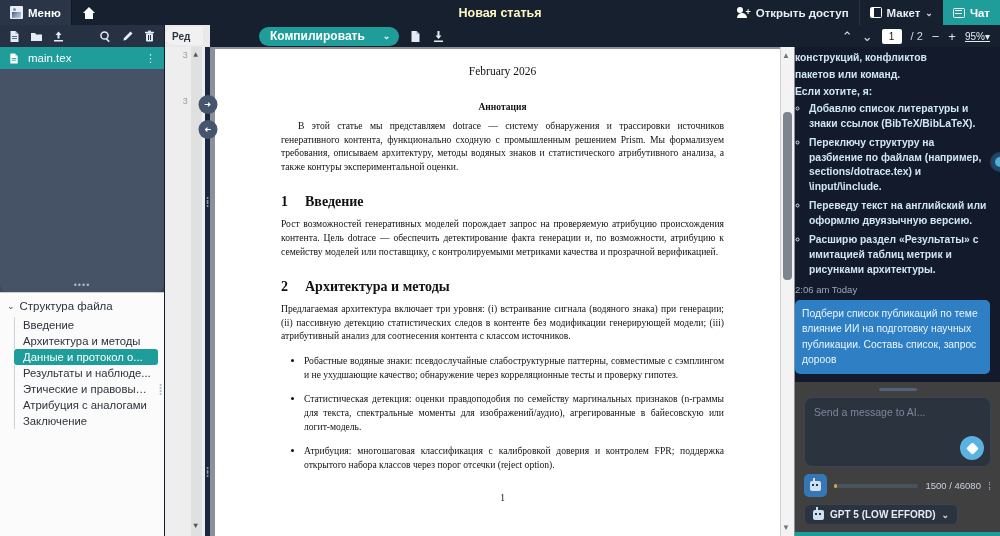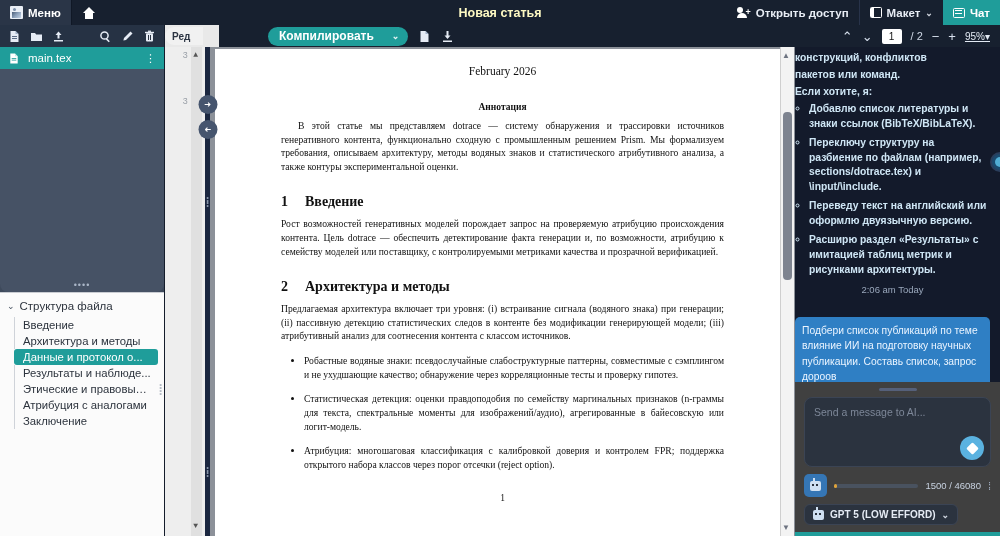--- a/index.html
+++ b/index.html
@@ -77,21 +77,21 @@
   .row2 { height: 22px; flex: 0 0 22px; display: flex; background:#1b2435; position: relative; }
   .tools-left {
     width: 165px; background: #263244; display:flex; align-items:center; gap:9px; padding:0 8px;
     border-right:1px solid #141c2b;
   }
   .tic { width: 13px; height: 13px; position: relative; cursor: default; }
   .tic svg { display:block; }
   .tools-left .spacer { flex: 1; }
 
   .editor-tools {
-    width: 54px; background:#e9e9e9; position: relative;
+    width: 45px; background:#e9e9e9; position: relative;
   }
   .pdf-tools {
     flex: 1; background: #17202f; display: flex; align-items: center; padding-left: 5px; position: relative;
   }
   .edit-pill {
     position: absolute; left: 0px; top: 2px; height: 18px; width: 38px;
     background:#f1f1f1; border-radius: 9px 0 0 9px; color:#2b3442; font-size:10px;
     display:flex; align-items:center; padding-left:7px; font-weight:bold; overflow:hidden;
   }
   .compile-btn {
@@ -183,21 +183,21 @@
   .pdf-sb-up{position:absolute; right:4px; top:4px; color:#6d7380; font-size:8px;}
   .pdf-sb-dn{position:absolute; right:4px; bottom:4px; color:#6d7380; font-size:8px;}
 
   
   .chat { width: 205px; flex: 0 0 205px; background:#131a2b; display:flex; flex-direction:column; position:relative; }
   .chat-scroll { flex: 1; padding: 4px 10px 2px 0; overflow:hidden; position:relative; }
   .ai-block { color:#cfe6f5; font-size: 10.3px; line-height: 1.45; font-weight:bold; }
   .ai-block p { margin-bottom: 2px; }
   .ai-block ul { margin: 1px 0 0 14px; }
   .ai-block li { margin-bottom: 4px; list-style-type: circle; }
-  .msg-time { text-align:center; color:#9aa8bc; font-size:9.5px; font-weight:normal; margin: 6px 0 22px 0; }
+  .msg-time { text-align:left; color:#9aa8bc; font-size:9.5px; font-weight:normal; margin: 6px 0 5px 0; }
   .user-bubble {
     background:#2f7fc4; color:#eaf4ff; border-radius:5px; padding: 6px 7px;
     font-size:10.3px; line-height:1.5;
   }
   .avatar-dot {
     position:absolute; right:-10px; top:105px; width:20px;height:20px;border-radius:50%;
     background:#1b4a6e; border:2px solid #2a3e5c;
   }
   .avatar-dot:after{
     content:""; position:absolute; inset:3px; border-radius:50%; background:#5bc0e8; opacity:.85;

